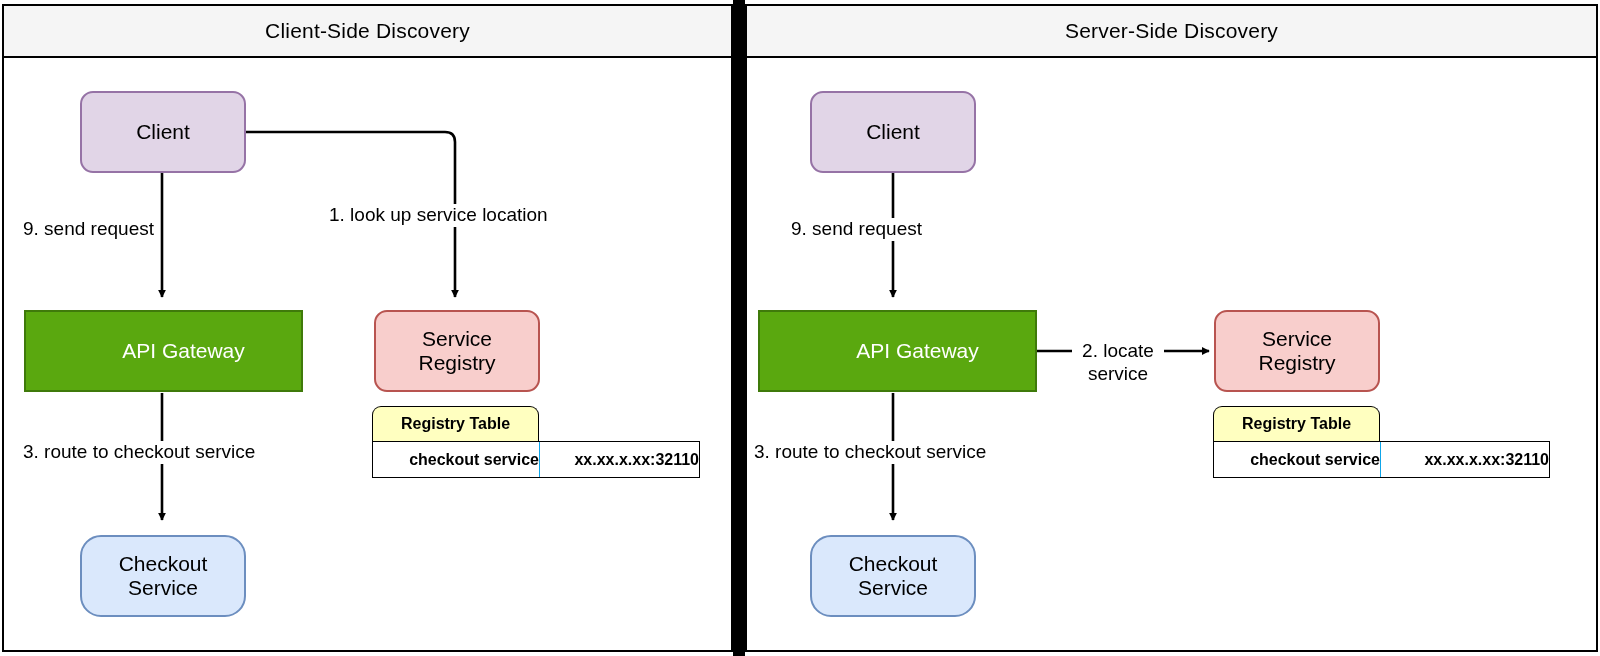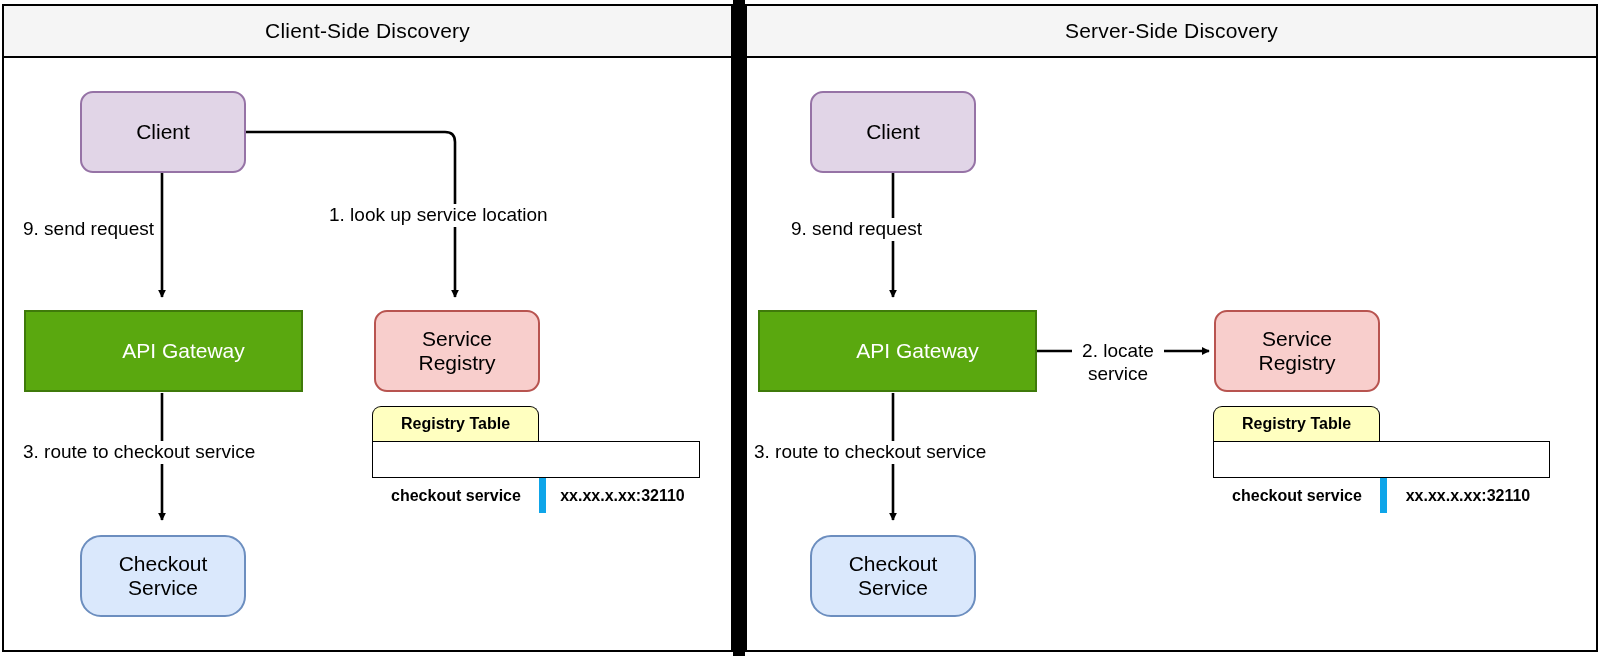--- a/index.html
+++ b/index.html
@@ -127,26 +127,25 @@
     box-sizing: border-box;
     display: flex;
     height: 37px;
     border: 1px solid #000000;
     background: #ffffff;
   }
   .reg-cell {
     box-sizing: border-box;
     display: flex;
     align-items: center;
-    justify-content: center;
+    justify-content: flex-end;
     height: 100%;
-    margin-top: 36px;
   }
   .reg-cell + .reg-cell {
-    border-left: 7px solid #0ea5e9;
+    border-left: 1px solid #0ea5e9;
   }
 
   
   .wires {
     position: absolute;
     left: 0; top: 0;
     width: 100%;
     height: 100%;
     overflow: visible;
     z-index: 2;

